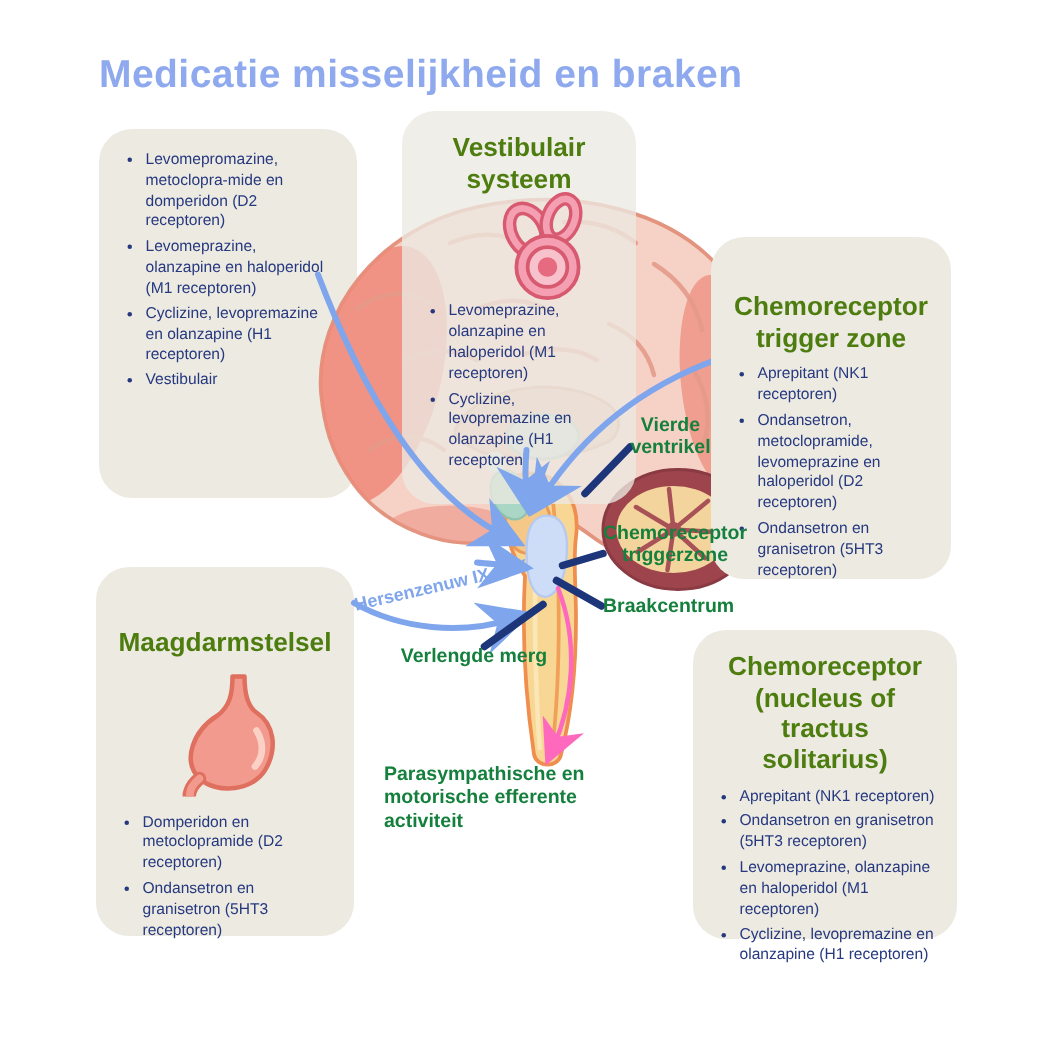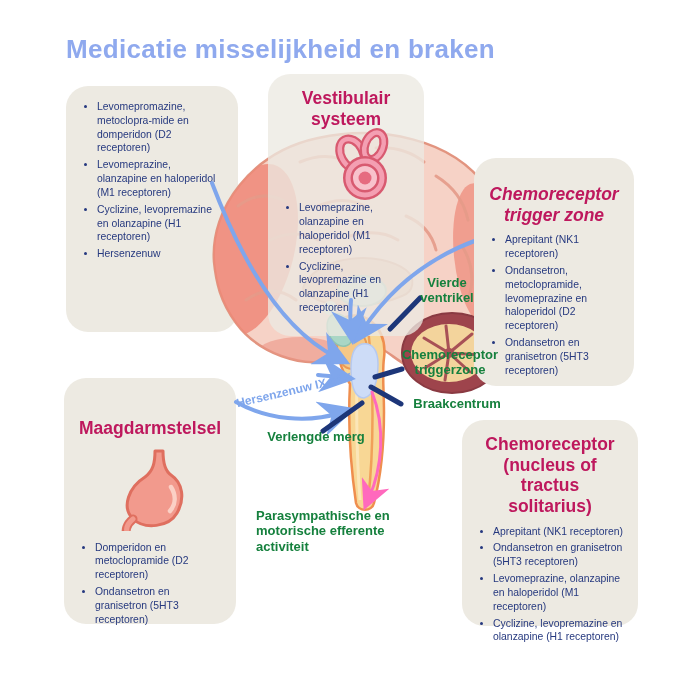--- a/index.html
+++ b/index.html
@@ -10,48 +10,48 @@
   }
   .page-title{
     position:absolute;left:66px;top:34px;width:560px;z-index:6;
     font-size:26px;font-weight:bold;color:#8fa9ee;letter-spacing:.3px;
   }
   .info-box{
     position:absolute;background:#edeae2;border-radius:22px;
     box-sizing:border-box;padding:14px 15px;z-index:1;
   }
   .info-box h2{
-    margin:0 0 8px 0;font-size:17.5px;line-height:1.18;color:#be185d;font-weight:bold;
+    margin:0 0 8px 0;font-size:17.5px;line-height:1.18;color:#4d7c0f;font-weight:bold;
   }
   .info-box ul{
     margin:0;padding:0 0 0 16px;
   }
   .info-box li{
     font-size:10.4px;line-height:1.33;color:#26397f;margin-bottom:3px;
   }
   .center-head{text-align:center;}
   #box-centraal{left:66px;top:86px;width:172px;height:246px;}
   #box-centraal h2{margin-top:6px;}
   #box-vestibulair{left:268px;top:74px;width:156px;height:262px;background:rgba(236,233,225,0.78);z-index:3;}
   #box-vestibulair ul{margin-top:72px;}
   #box-chemoreceptor{left:474px;top:158px;width:160px;height:228px;z-index:5;}
-  #box-chemoreceptor h2{margin-top:12px;font-style:italic;}
+  #box-chemoreceptor h2{margin-top:22px;}
   #box-maagdarm{left:64px;top:378px;width:172px;height:246px;}
   #box-maagdarm h2{margin-top:26px;}
   #box-braakcentrum{left:462px;top:420px;width:176px;height:206px;z-index:5;}
   .stomach-wrap{text-align:center;margin:2px 0 6px 0;}
   svg.layer{position:absolute;left:0;top:0;z-index:2;}
   svg.overlay{z-index:4;}
   .brain-label{
     position:absolute;z-index:6;font-weight:bold;font-size:13px;
     color:#15803d;line-height:1.18;
   }
   #lbl-vierde{left:404px;top:275px;width:86px;text-align:center;}
   #lbl-ctz{left:394px;top:347px;width:112px;text-align:center;}
-  #lbl-braak{left:402px;top:396px;width:110px;text-align:center;}
+  #lbl-braak{left:402px;top:396px;width:110px;}
   #lbl-verlengde{left:260px;top:429px;width:112px;text-align:center;}
   #lbl-hersenzenuw{
     left:224px;top:383px;width:140px;text-align:center;
     color:#7fa6ec;font-size:12px;transform:rotate(-13deg);
   }
   #lbl-parasym{left:256px;top:508px;width:164px;}
 </style>
 </head>
 <body>
 
@@ -109,21 +109,21 @@
   </g>
 
   <path d="M 362 344 C 372 342 378 350 378 364 C 378 382 373 396 364 398 C 355 398 351 386 351 368 C 351 354 354 346 362 344 Z" fill="#cddcf7" stroke="#b5c9f1" stroke-width="1.5"></path>
 </svg>
 
 <div class="info-box" id="box-centraal">
   <ul>
     <li>Levomepromazine, metoclopra-mide en domperidon (D2 receptoren)</li>
     <li>Levomeprazine, olanzapine en haloperidol (M1 receptoren)</li>
     <li>Cyclizine, levopremazine en olanzapine (H1 receptoren)</li>
-    <li>Hersenzenuw</li>
+    <li>Vestibulair</li>
   </ul>
 </div>
 
 <div class="info-box" id="box-vestibulair">
   <h2 class="center-head">Vestibulair systeem</h2>
   <ul>
     <li>Levomeprazine, olanzapine en haloperidol (M1 receptoren)</li>
     <li>Cyclizine, levopremazine en olanzapine (H1 receptoren)</li>
   </ul>
 </div>

